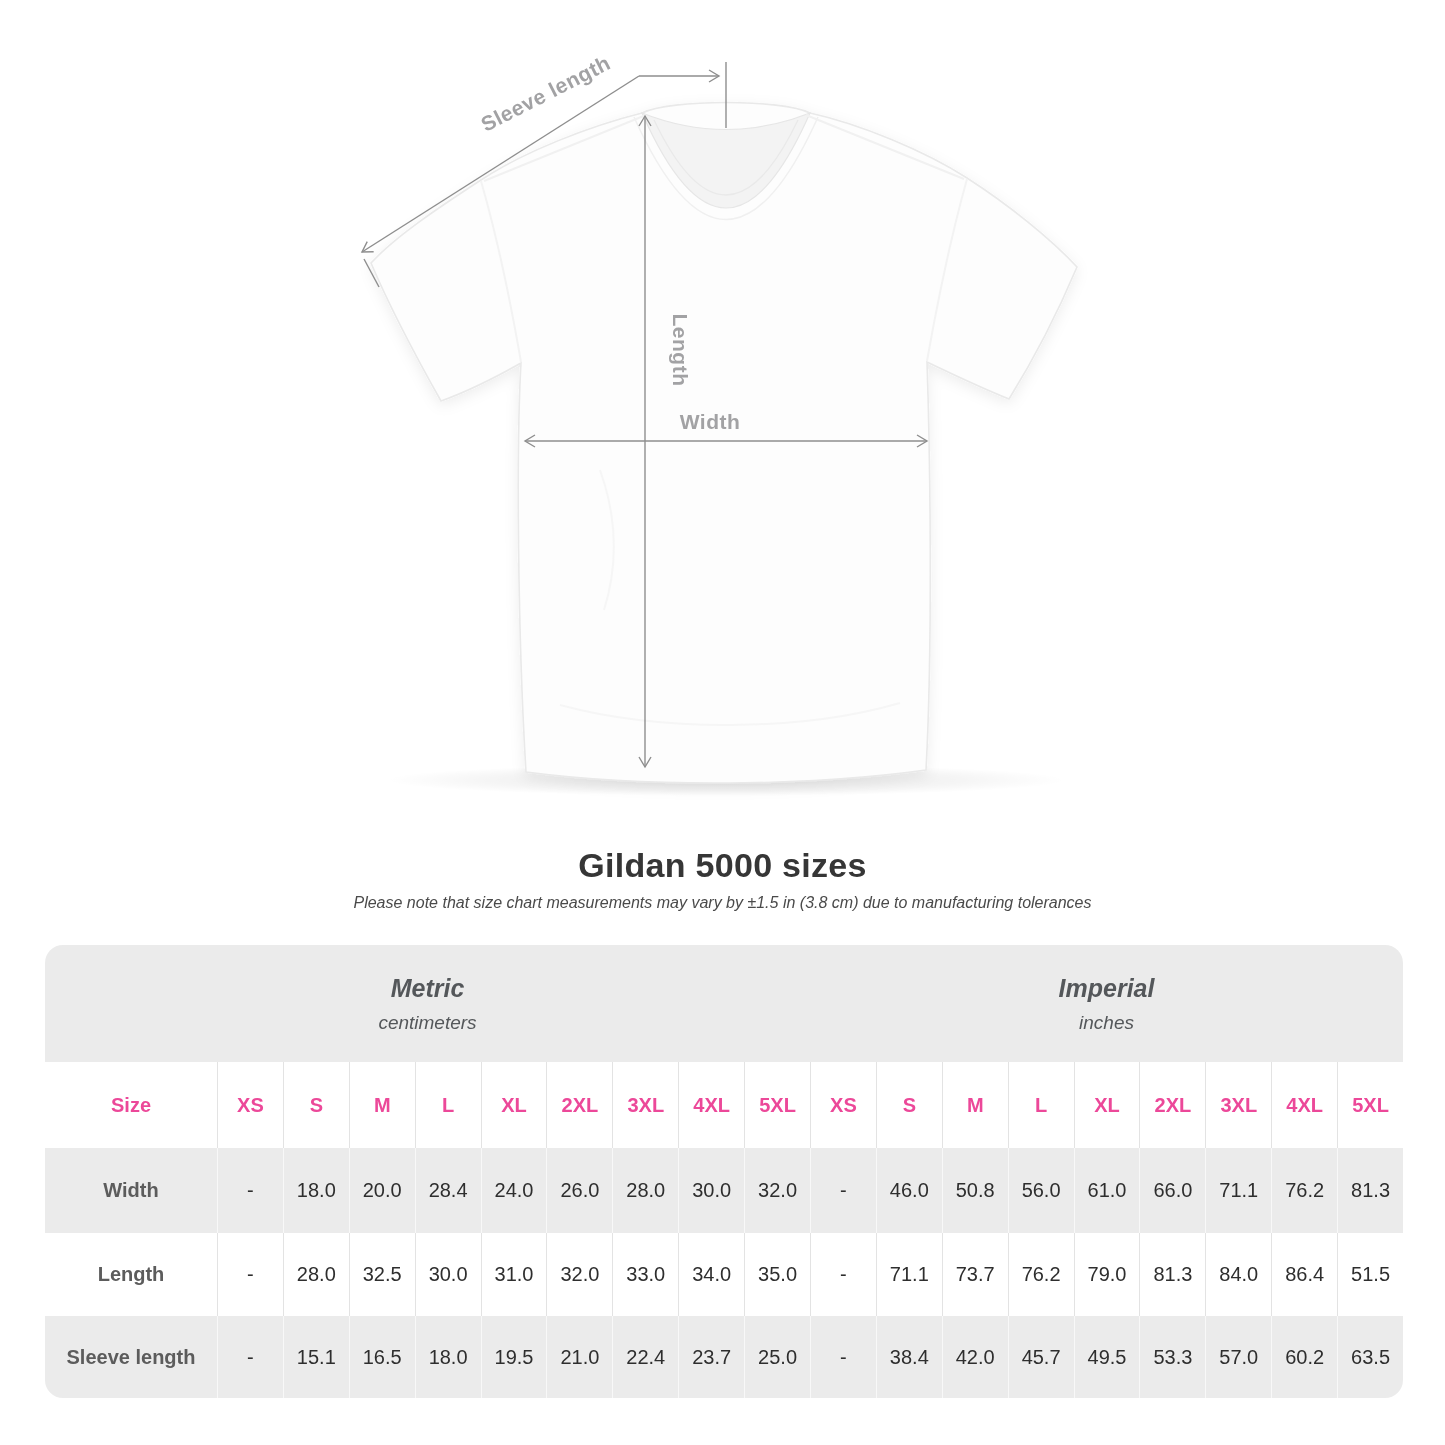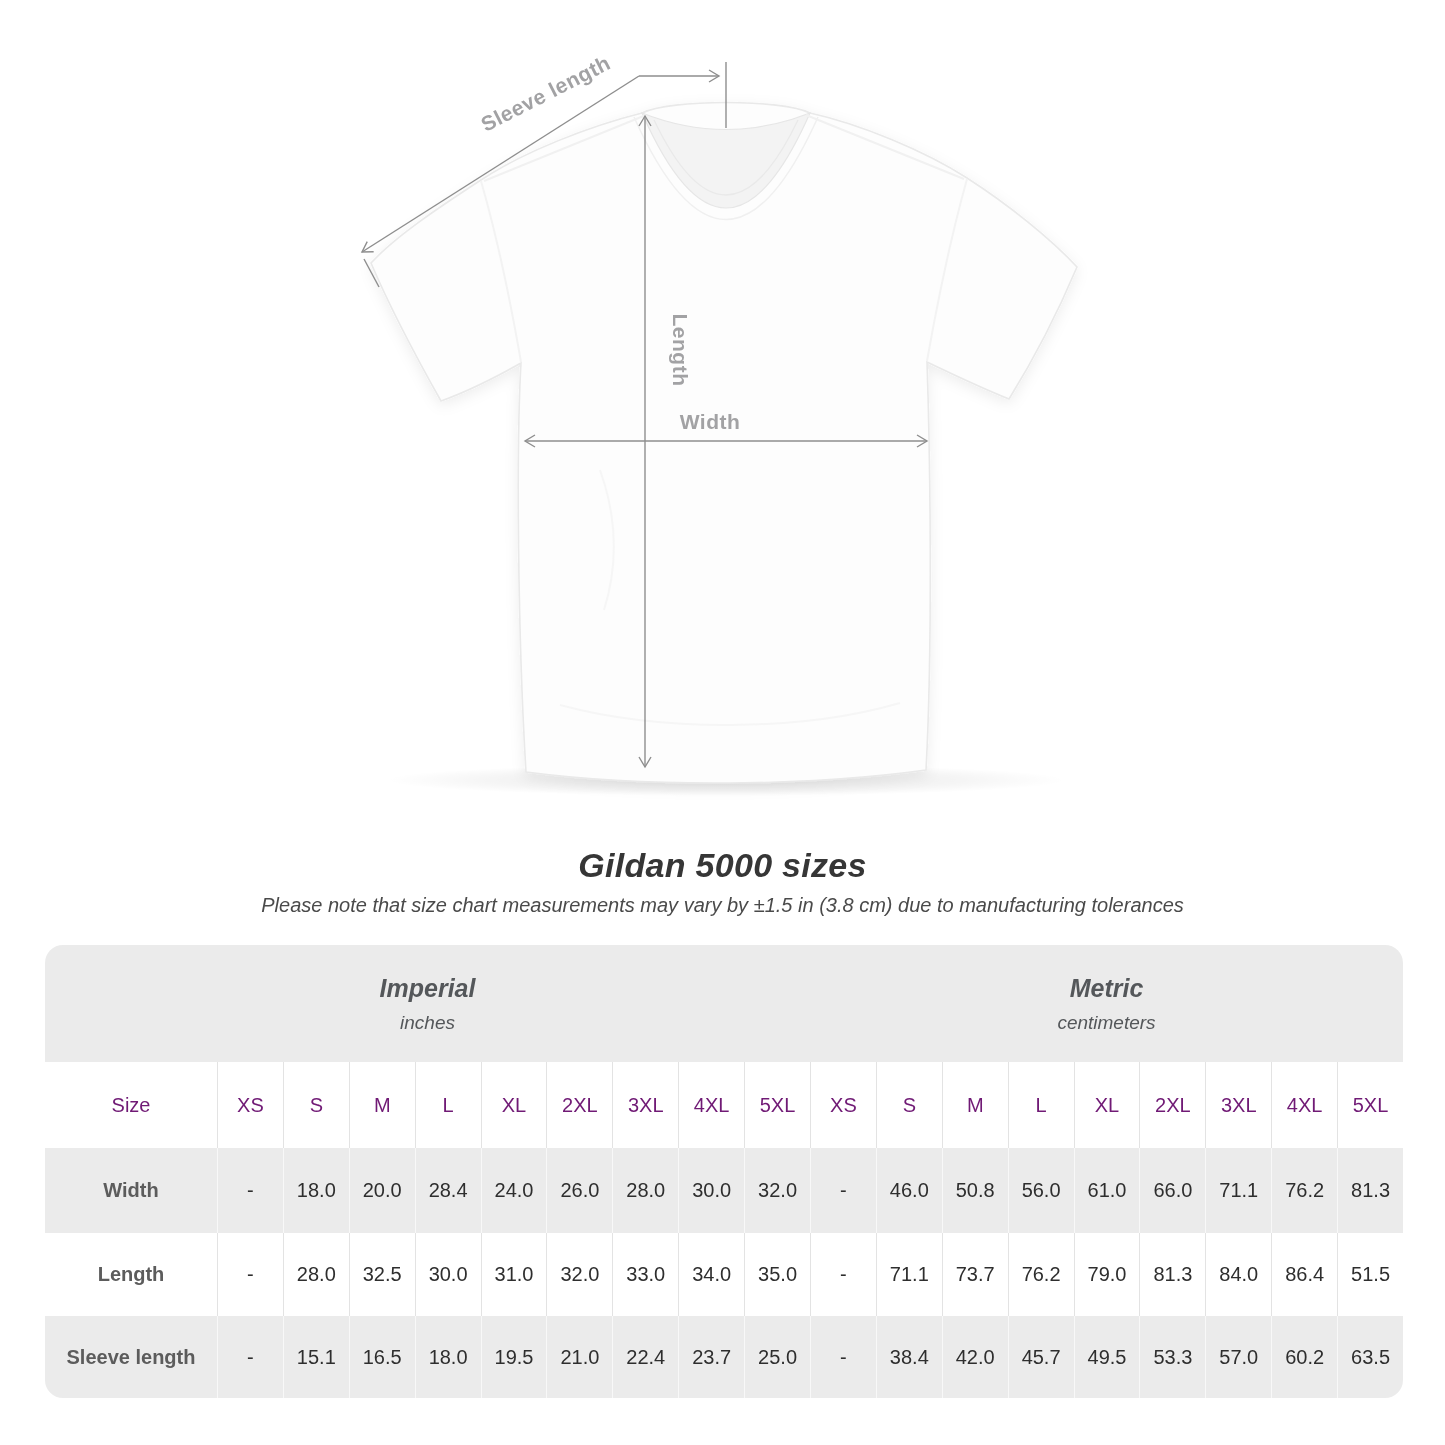--- a/index.html
+++ b/index.html
@@ -6,44 +6,44 @@
   body{
     width:1445px;height:1445px;position:relative;background:#ffffff;
     font-family:"Liberation Sans", sans-serif;overflow:hidden;
   }
   
   .diagram-svg{position:absolute;top:0;left:0;}
   .meas-label{font-family:"Liberation Sans",sans-serif;font-weight:bold;font-size:21px;fill:#a2a2a4;letter-spacing:.5px;}
   
   .chart-title{
     position:absolute;top:846px;left:0;width:100%;text-align:center;
-    font-size:34px;font-weight:bold;color:#363636;letter-spacing:.3px;font-style:italic;
+    font-size:34px;font-weight:bold;color:#363636;letter-spacing:.3px;
   }
   .chart-subtitle{
     position:absolute;top:894px;left:0;width:100%;text-align:center;
-    font-style:italic;font-size:20px;color:#4a4a4a;
+    font-style:italic;font-size:16px;color:#4a4a4a;
   }
   
   .size-table{
     position:absolute;left:45px;top:945px;width:1358px;height:453px;
     border-radius:18px;overflow:hidden;background:#ffffff;
   }
   .band{height:117px;background:#ebebeb;display:grid;grid-template-columns:765px 593px;}
   .band .group{display:flex;flex-direction:column;justify-content:center;align-items:center;gap:9px;}
   .group-name{font-size:25px;font-weight:bold;font-style:italic;color:#54575a;}
   .group-unit{font-size:19px;font-style:italic;color:#54575a;}
   .trow{display:grid;grid-template-columns:172px repeat(18,1fr);}
   .trow>div{
     display:flex;align-items:center;justify-content:center;
     text-align:center;font-size:20px;height:100%;
   }
   .trow>div + div{border-left:1px solid var(--sep);}
   .trow.white{--sep:#e3e3e3;background:#ffffff;}
   .trow.gray{--sep:#f8f8f8;background:#ebebeb;}
-  .head-cell{font-weight:normal;color:#701a75;}
+  .head-cell{font-weight:bold;color:#ec4899;}
   .row-label{font-weight:bold;color:#5c5c5c;}
   .val{color:#2e2e2e;}
 </style>
 </head>
 <body>
 
 <svg class="diagram-svg" width="1445" height="845" viewBox="0 0 1445 845">
   <defs>
     <marker id="arr" markerWidth="16" markerHeight="16" refX="12" refY="7" orient="auto" markerUnits="userSpaceOnUse">
       <path d="M2,1 L12,7 L2,13" fill="none" stroke="#8e8e8e" stroke-width="1.4"></path>
@@ -108,26 +108,26 @@
   <text class="meas-label" x="710" y="429" text-anchor="middle">Width</text>
 </svg>
 
 <div class="chart-title">Gildan 5000 sizes</div>
 <div class="chart-subtitle">Please note that size chart measurements may vary by ±1.5 in (3.8 cm) due to manufacturing tolerances</div>
 
 <div class="size-table">
 
   <div class="band">
     <div class="group">
+      <div class="group-name">Metric</div>
+      <div class="group-unit">centimeters</div>
+    </div>
+    <div class="group">
       <div class="group-name">Imperial</div>
       <div class="group-unit">inches</div>
-    </div>
-    <div class="group">
-      <div class="group-name">Metric</div>
-      <div class="group-unit">centimeters</div>
     </div>
   </div>
 
   <div class="trow white" style="height:86px">
     <div class="head-cell">Size</div>
 
   <div class="head-cell">XS</div>
       <div class="head-cell">S</div>
       <div class="head-cell">M</div>
       <div class="head-cell">L</div>

